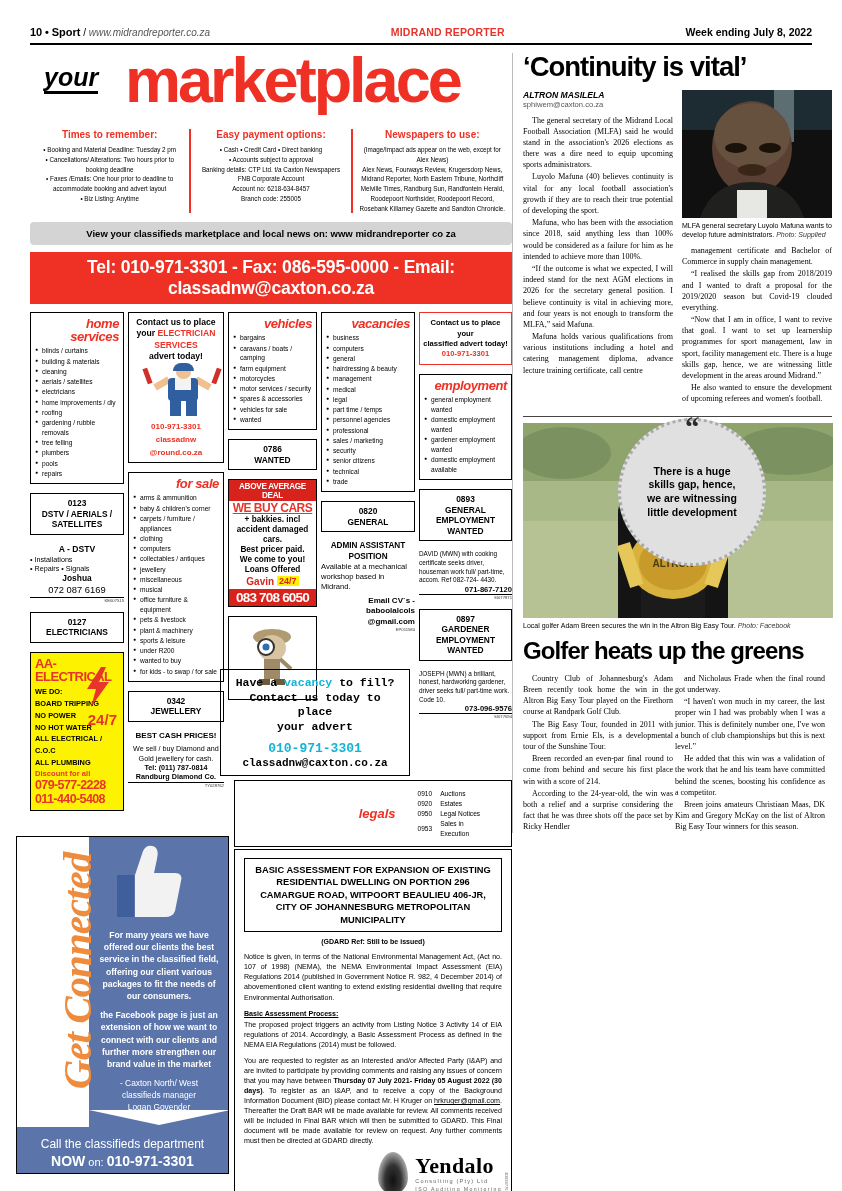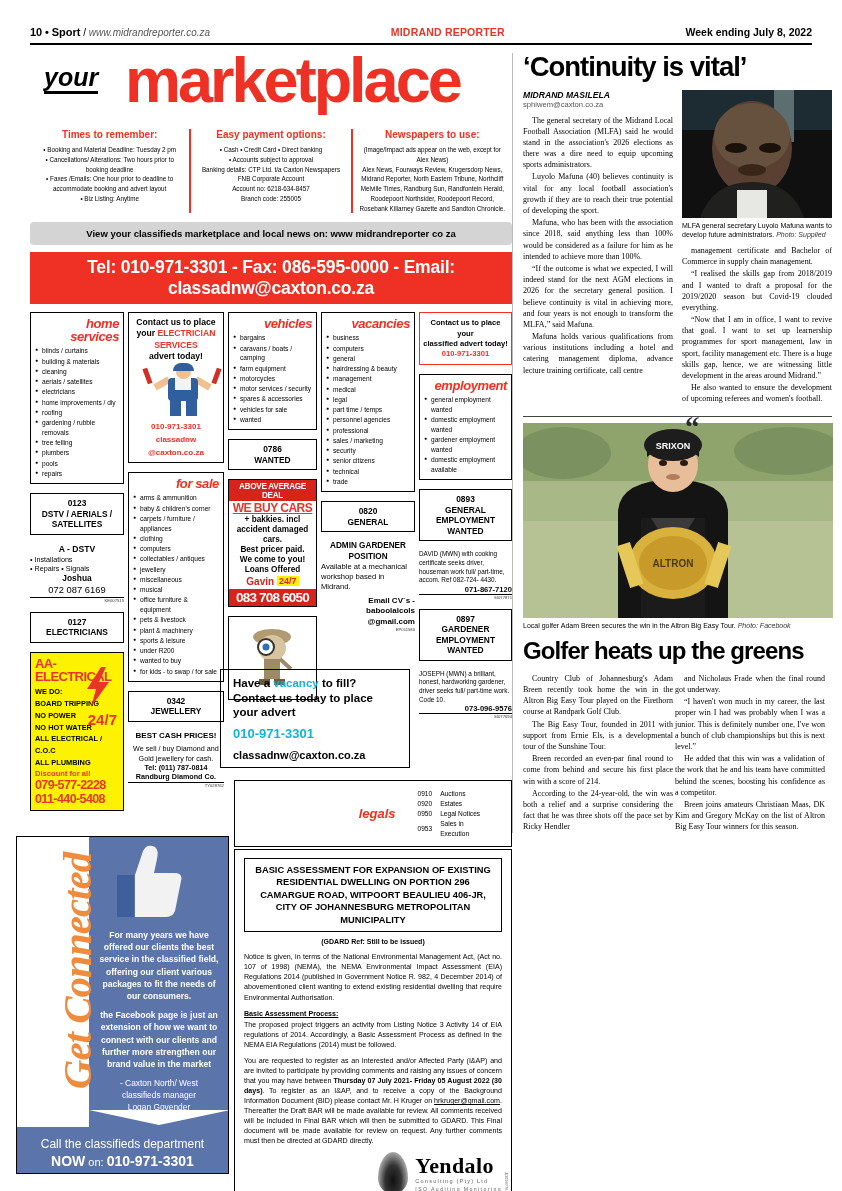--- a/index.html
+++ b/index.html
@@ -113,25 +113,25 @@
   
   .carad { border:1.5px solid #000; background:#fff; text-align:center; position:relative; }
   .carad .hdr { background:#d8231c; color:#fff; font-weight:bold; font-size:8.2px; padding:1.5px 0; letter-spacing:-0.3px;}
   .carad .buy { color:#e8352b; font-weight:bold; font-size:12px; line-height:1.05; margin-top:1px; letter-spacing:-0.5px;text-decoration:underline;}
   .carad .ln { font-weight:bold; font-size:8.2px; line-height:1.22; }
   .carad .ftr { background:#d8231c; color:#fff; font-weight:bold; font-size:13.5px; padding:1px 0; margin-top:2px; letter-spacing:-0.8px;}
   .carad .gav { color:#d8231c; font-weight:bold; font-size:10px; }
   .carad .t247 { background:#fdf200; color:#d8231c; font-weight:bold; font-size:9px; padding:0 2px; }
 
   
-  .vacad { border:1.6px solid #000; padding:6px 12px; position:relative; min-height:78px;}
+  .vacad { border:1.6px solid #000; padding:6px 12px; text-align:center; position:relative; min-height:78px;font-family:Liberation Mono, monospace;}
   .vacad .l1 { font-weight:bold; font-size:11.5px; line-height:1.28; }
   .vacad .cyan { color:#12b4d6; }
   .vacad .ph { color:#12b4d6; font-weight:bold; font-size:13px; margin-top:6px; }
-  .vacad .mail { font-weight:bold; font-size:11px; margin-top:8px; }
+  .vacad .mail { font-weight:bold; font-size:11px; margin-top:1px; }
   .detective { position:absolute; left:2px; bottom:4px; width:26px; height:34px; }
 
   
   .legals { border:1.6px solid #000; display:flex; align-items:center; padding:8px 10px; margin-top:5px;}
   .legals .lg { color:#ee3124; font-style:italic; font-weight:bold; font-size:13px; width:175px; text-align:right; padding-right:22px;}
   .legals table { font-size:6.6px; line-height:1.5; border-collapse:collapse;}
   .legals td { padding-right:8px; }
 
   
   .notice { border:1.6px solid #000; padding:8px 9px; margin-top:6px; }
@@ -336,21 +336,21 @@
               <span class="hm-armR"></span>
               <span class="hm-legL"></span>
               <span class="hm-legR"></span>
               <span class="hm-body"></span>
               <span class="hm-shirt"></span>
               <span class="hm-head"></span>
               <span class="hm-cap"></span>
             </div>
             <div class="ph">010-971-3301</div>
             <div class="ph">classadnw</div>
-            <div class="ph">@caxton.co.za</div>
+            <div class="ph">@round.co.za</div>
           </div>
 
           <div class="box">
             <div class="box-hd">for sale</div>
             <ul class="ul">
               <li>arms &amp; ammunition</li>
               <li>baby &amp; children's corner</li>
               <li>carpets / furniture / appliances</li>
               <li>clothing</li>
               <li>computers</li>
@@ -446,21 +446,21 @@
               <li>senior citizens</li>
               <li>technical</li>
               <li>trade</li>
             </ul>
           </div>
 
           <div class="codebox" style="white-space:pre-line">0820
 GENERAL</div>
 
           <div class="plain" style="text-align:left">
-            <div style="font-weight:bold;font-size:8.2px;text-align:center">ADMIN GARDENER</div>
+            <div style="font-weight:bold;font-size:8.2px;text-align:center">ADMIN ASSISTANT</div>
             <div style="font-weight:bold;font-size:8.2px;text-align:center">POSITION</div>
             <div style="font-size:7.6px">Available at a mechanical workshop based in Midrand.</div>
             <div style="font-weight:bold;font-size:8px;text-align:right;margin-top:4px">Email CV`s -</div>
             <div style="font-weight:bold;font-size:8px;text-align:right">baboolalcols</div>
             <div style="font-weight:bold;font-size:8px;text-align:right">@gmail.com</div>
             <div class="code-tag">EP011580</div>
           </div>
         </div>
 
         <div class="cg-col c5">
@@ -587,21 +587,21 @@
     </div>
 
     <div class="gutter"></div>
 
     <div class="right-col">
 
       <div class="headline">‘Continuity is vital’</div>
 
       <div style="display:flex;gap:9px">
         <div style="width:150px">
-          <div class="byline">MIDRAND MASILELA</div>
+          <div class="byline">ALTRON MASILELA</div>
           <div class="byline-mail">sphiwem@caxton.co.za</div>
           <div class="art-col">
             <p>The general secretary of the Midrand Local Football Association (MLFA) said he would stand in the association's 2026 elections as there was a dire need to equip upcoming sports administrators.</p>
             <p>Luyolo Mafuna (40) believes continuity is vital for any local football association's growth if they are to reach their true potential of developing the sport.</p>
             <p>Mafuna, who has been with the association since 2018, said anything less than 100% would be considered as a failure for him as he intended to achieve more than 100%.</p>
             <p>“If the outcome is what we expected, I will indeed stand for the next AGM elections in 2026 for the secretary general position. I believe continuity is vital in achieving more, and four years is not enough to transform the MLFA,” said Mafuna.</p>
             <p>Mafuna holds various qualifications from various institutions including a hotel and catering management diploma, advance lecture training certificate, call centre</p>
           </div>
         </div>
         <div style="width:150px">
@@ -626,20 +626,21 @@
           <div class="art-col" style="margin-top:6px">
             <p>management certificate and Bachelor of Commerce in supply chain management.</p>
             <p>“I realised the skills gap from 2018/2019 and I wanted to draft a proposal for the 2019/2020 season but Covid-19 clouded everything.</p>
             <p>“Now that I am in office, I want to revive that goal. I want to set up learnership programmes for sport management, law in sport, facility management etc. There is a huge skills gap, hence, we are witnessing little development in the areas around Midrand.”</p>
             <p>He also wanted to ensure the development of upcoming referees and women's football.</p>
           </div>
         </div>
       </div>
 
       <div class="quote-mark">“</div>
+      <div class="pullquote">There is a huge skills gap, hence, we are witnessing little development</div>
 
       <div class="hr-thin" style="margin-top:10px"></div>
 
       <div class="golf-photo">
         <svg viewBox="0 0 310 195" width="310" height="195">
           <rect width="310" height="195" fill="#9fb07a"></rect>
           <rect y="0" width="310" height="58" fill="#8fa46d"></rect>
           <rect y="58" width="310" height="40" fill="#a8b887"></rect>
           <rect y="98" width="310" height="97" fill="#b6c294"></rect>
           <ellipse cx="40" cy="30" rx="48" ry="26" fill="#7b9160"></ellipse>

